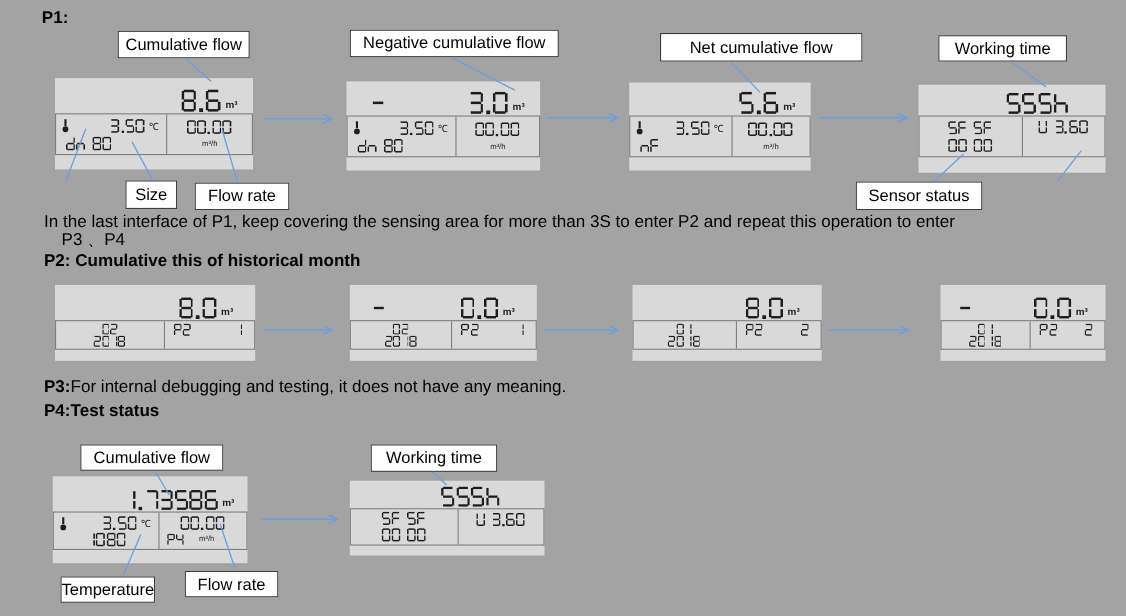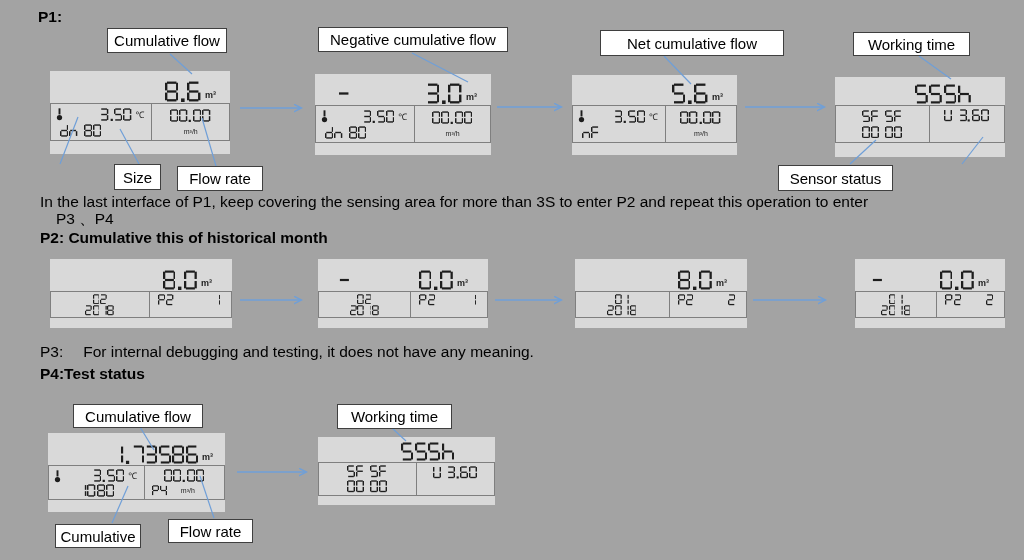--- a/index.html
+++ b/index.html
@@ -4,21 +4,21 @@
 <style>
   :root{
     --arrow:#6f9fd8; --seg:#1d1d1d; --dispbg:#d9d9d9; --line:#7f7f7f; --cobor:#3f3f3f;
   }
   html,body{margin:0;padding:0;background:#fff;}
   body{font-family:"Liberation Sans",sans-serif;color:#000;}
   #canvas{position:relative;width:1024px;height:560px;background:#a3a3a3;overflow:hidden;}
 
   .txt{position:absolute;font-size:15.5px;line-height:18px;white-space:nowrap;z-index:2;}
   .bold{font-weight:700;}
-  .p3line .pfx{font-weight:400;margin-right:20px;}
+  .p3line .pfx{font-weight:700;margin-right:0;}
 
   .callout{position:absolute;background:#fff;border:1.5px solid var(--cobor);display:flex;
     align-items:center;justify-content:center;font-size:15px;white-space:nowrap;z-index:3;box-sizing:border-box;}
 
   .overlay{position:absolute;left:0;top:0;z-index:2;pointer-events:none;}
   .lead{stroke:var(--arrow);stroke-width:1.2;fill:none;}
   .flow-arrow{stroke:var(--arrow);stroke-width:1.4;fill:none;}
   .arrowhead{stroke:var(--arrow);stroke-width:1.4;fill:none;}
 
   .display{position:absolute;background:var(--dispbg);z-index:1;display:flex;flex-direction:column;box-sizing:border-box;}
@@ -95,21 +95,21 @@
 
   <div class="callout" style="left:107px;top:28px;width:120px;height:25px;">Cumulative flow</div>
   <div class="callout" style="left:318px;top:27px;width:190px;height:25px;">Negative cumulative flow</div>
   <div class="callout" style="left:600px;top:30px;width:184px;height:26px;">Net cumulative flow</div>
   <div class="callout" style="left:853px;top:32px;width:117px;height:24px;">Working time</div>
   <div class="callout" style="left:114px;top:164px;width:47px;height:26px;">Size</div>
   <div class="callout" style="left:177px;top:166px;width:86px;height:25px;">Flow rate</div>
   <div class="callout" style="left:778px;top:165px;width:115px;height:26px;">Sensor status</div>
   <div class="callout" style="left:73px;top:404px;width:130px;height:24px;">Cumulative flow</div>
   <div class="callout" style="left:337px;top:404px;width:115px;height:25px;">Working time</div>
-  <div class="callout" style="left:55px;top:524px;width:86px;height:24px;">Cumulative</div>
+  <div class="callout" style="left:55px;top:524px;width:86px;height:24px;">Temperature</div>
   <div class="callout" style="left:168px;top:519px;width:85px;height:24px;">Flow rate</div>
 
   <div class="display" style="left:50px;top:71px;width:180px;height:83px;">
     <div class="d-top" style="height:32px;">
       <span class="lcd sign" style="font-size:21px;"></span>
       <span class="lcd" style="font-size:21px;">
           <svg viewBox="0 0 13.5 20" class="lcd-char">
             <rect x="2" y="0" width="9.5" height="2.3" class="seg"></rect>
             <rect x="11.1" y="1.2" width="2.4" height="7.7" class="seg"></rect>
             <rect x="11.1" y="11.1" width="2.4" height="7.7" class="seg"></rect>

